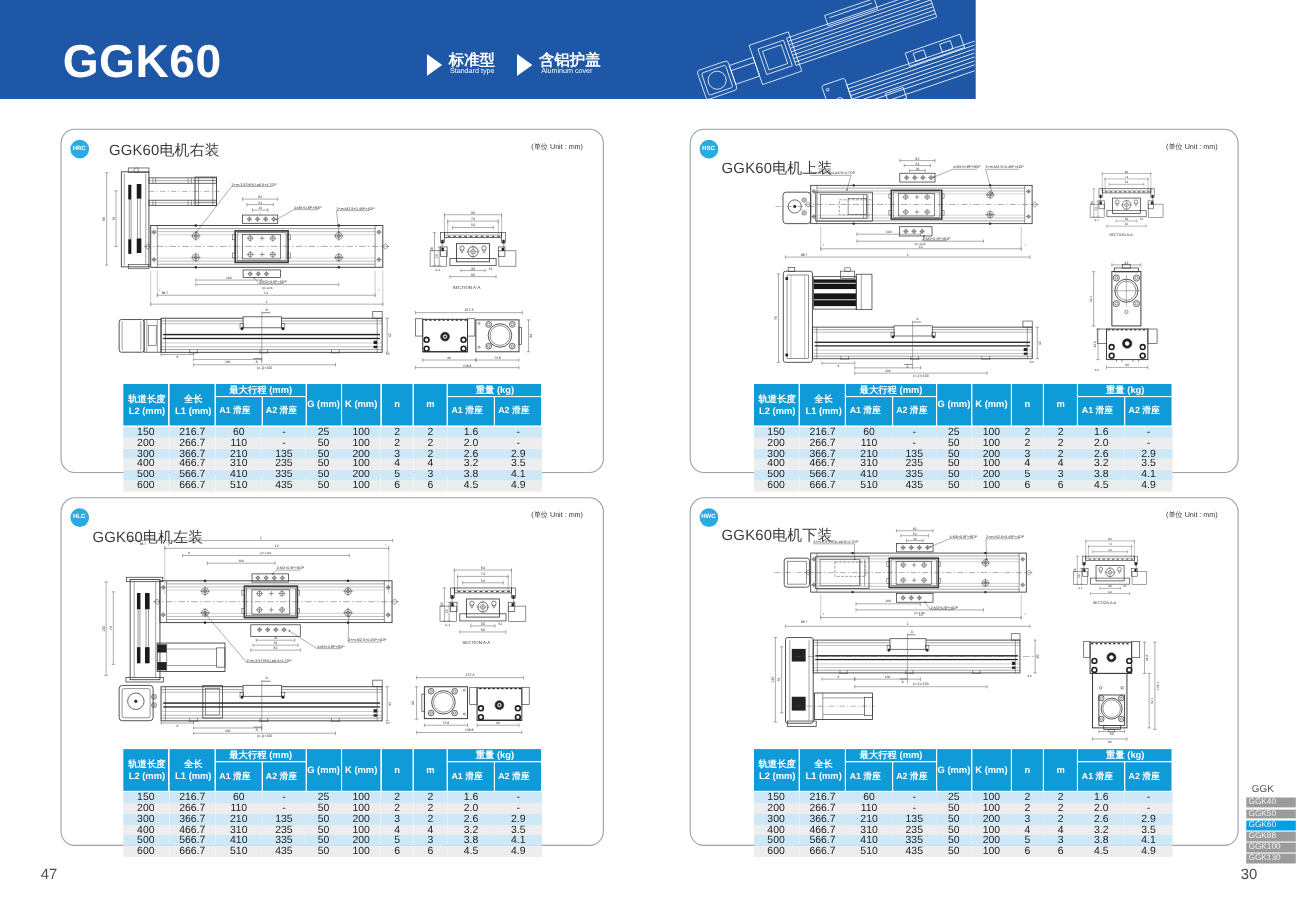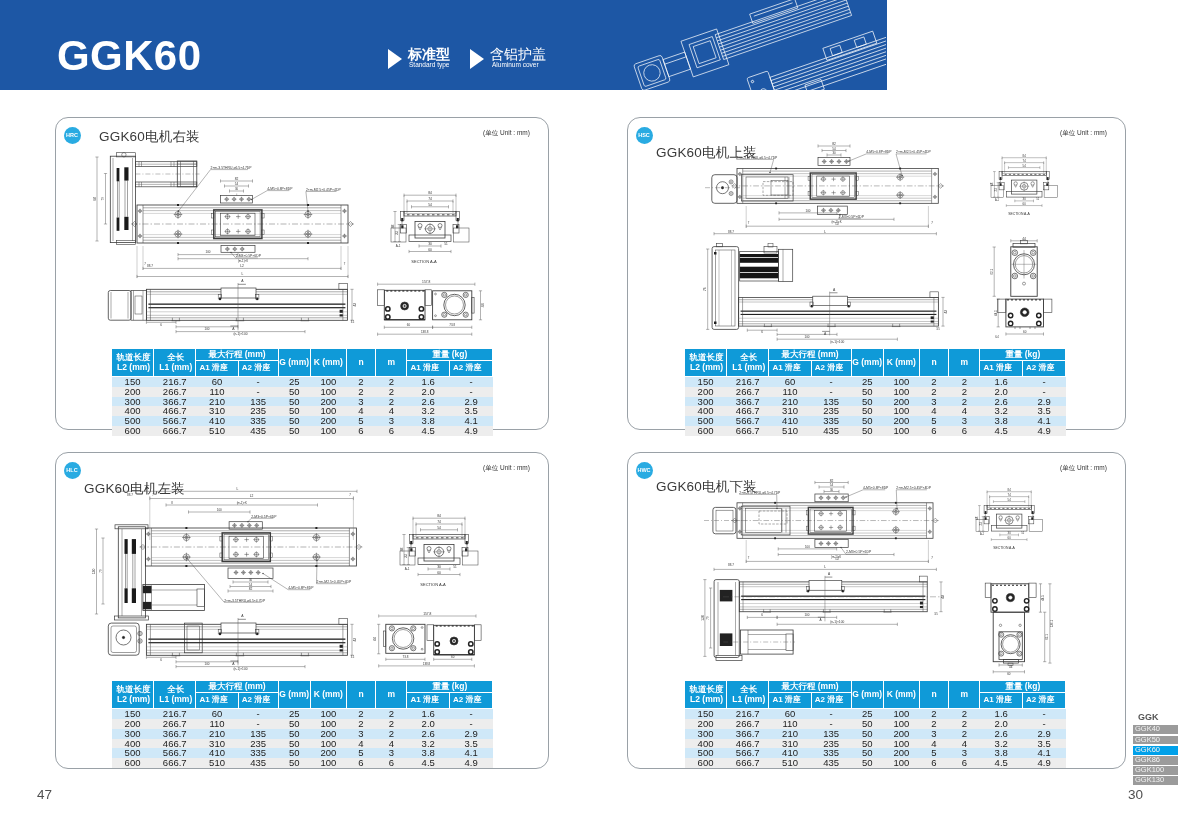--- a/index.html
+++ b/index.html
@@ -7,42 +7,42 @@
 .panel { position:absolute; border:1px solid #9aa1a7; border-radius:13px; background:#fff; }
 .badge { position:absolute; width:17px; height:17px; border-radius:50%; background:#29abe2;
          color:#fff; font-size:5.5px; font-weight:bold; text-align:center; line-height:17px; }
 .ptitle { position:absolute; font-size:13.5px; color:#3a3a3a; letter-spacing:0.2px; }
 .unit { position:absolute; font-size:6.5px; color:#333; }
 .draw { position:absolute; left:0; top:0; }
 table.spec { position:absolute; border-collapse:collapse; table-layout:fixed; }
 table.spec td { text-align:center; vertical-align:middle; overflow:hidden; white-space:nowrap; }
 tr.h td { background:#0f9ad8; color:#fff; font-size:8.5px; font-weight:bold;
           border:1px solid #fff; line-height:10.5px; height:12px; }
-tr.h2 td { height:16px; font-size:8px; }
+tr.h2 td { height:27px; font-size:8px; }
 td.al { text-align:center; padding-left:2px;margin-top:32px; }
 td.al2 { text-align:left !important; padding-left:3px; }
 tr.rb td, tr.rw td { font-size:9.5px; color:#222; height:9.9px; line-height:9.9px; border:none; }
 tr.rb td { background:#cfe8f8; }
 tr.rw td { background:#ededed; }
 .hdrlabel { position:absolute; color:#fff; }
 .sbox { position:absolute; left:1133px; width:45px; height:8.9px; color:#f2f2f2;
         font-size:7.5px; line-height:8.9px; text-align:left; padding-left:2px; }
 </style></head><body>
 <div id="page">
     <div style="position:absolute;left:0;top:0;width:887px;height:90px;background:#1d57a5"></div>
     <div style="position:absolute;left:57px;top:36px;font-size:42px;font-weight:bold;color:#fff;letter-spacing:0.4px;line-height:40px">GGK60</div>
     <svg style="position:absolute;left:388px;top:49px" width="15" height="21">
       <polygon points="0,0 14,10 0,20" fill="#fff"></polygon>
     </svg>
     <div class="hdrlabel" style="left:408px;top:46px;font-size:14px;font-weight:bold">标准型</div>
     <div class="hdrlabel" style="left:409px;top:61px;font-size:6.5px">Standard type</div>
     <svg style="position:absolute;left:470px;top:49px" width="15" height="21">
       <polygon points="0,0 14,10 0,20" fill="#fff"></polygon>
     </svg>
-    <div class="hdrlabel" style="left:490px;top:46px;font-size:14px;font-weight:normal">含铝护盖</div>
+    <div class="hdrlabel" style="left:490px;top:46px;font-size:14px;font-weight:bold">含铝护盖</div>
     <div class="hdrlabel" style="left:492px;top:61px;font-size:6.5px">Aluminum cover</div>
     <svg style="position:absolute;left:628px;top:0" width="258" height="90" viewBox="0 0 258 90">
       <g stroke="#fff" stroke-width="0.8" fill="none">
         <g transform="translate(16,80) rotate(-19) scale(0.82)">
           <rect x="100" y="-24" width="165" height="32"></rect>
           <line x1="100" y1="-20" x2="265" y2="-20"></line>
           <line x1="100" y1="-16" x2="265" y2="-16"></line>
           <line x1="100" y1="-12" x2="265" y2="-12"></line>
           <line x1="100" y1="-8" x2="265" y2="-8"></line>
           <line x1="100" y1="-4" x2="265" y2="-4"></line>
@@ -2248,21 +2248,21 @@
         </g>
         <text x="1010.65" y="668.3" font-size="3.0" fill="#333" text-anchor="middle">44</text>
         <g stroke="#555" stroke-width="0.45" fill="none">
           <line x1="993.2" y1="671.8" x2="1024.5" y2="671.8"></line>
           <line x1="993.2" y1="670.1999999999999" x2="993.2" y2="673.4"></line>
           <line x1="1024.5" y1="670.1999999999999" x2="1024.5" y2="673.4"></line>
         </g>
         <text x="1008.85" y="675.1" font-size="3.0" fill="#333" text-anchor="middle">60</text>
       </g>
     </svg>
-    <div style="position:absolute;left:1138px;top:712px;font-size:9px;font-weight:bold;color:#555">GGK</div>
+    <div style="position:absolute;left:1138px;top:712px;font-size:9px;font-weight:normal;color:#555">GGK</div>
     <div class="sbox" style="top:725.4px;background:#9b9b9b">GGK40</div>
     <div class="sbox" style="top:735.6px;background:#9b9b9b">GGK50</div>
     <div class="sbox" style="top:745.8px;background:#00a0e9">GGK60</div>
     <div class="sbox" style="top:756.0px;background:#9b9b9b">GGK86</div>
     <div class="sbox" style="top:766.1999999999999px;background:#9b9b9b">GGK100</div>
     <div class="sbox" style="top:776.4px;background:#9b9b9b">GGK130</div>
     <div style="position:absolute;left:37px;top:787px;font-size:13.5px;color:#4f4f4f">47</div>
     <div style="position:absolute;left:1128px;top:787px;font-size:13.5px;color:#4f4f4f">30</div>
   </div>
 </body></html>

